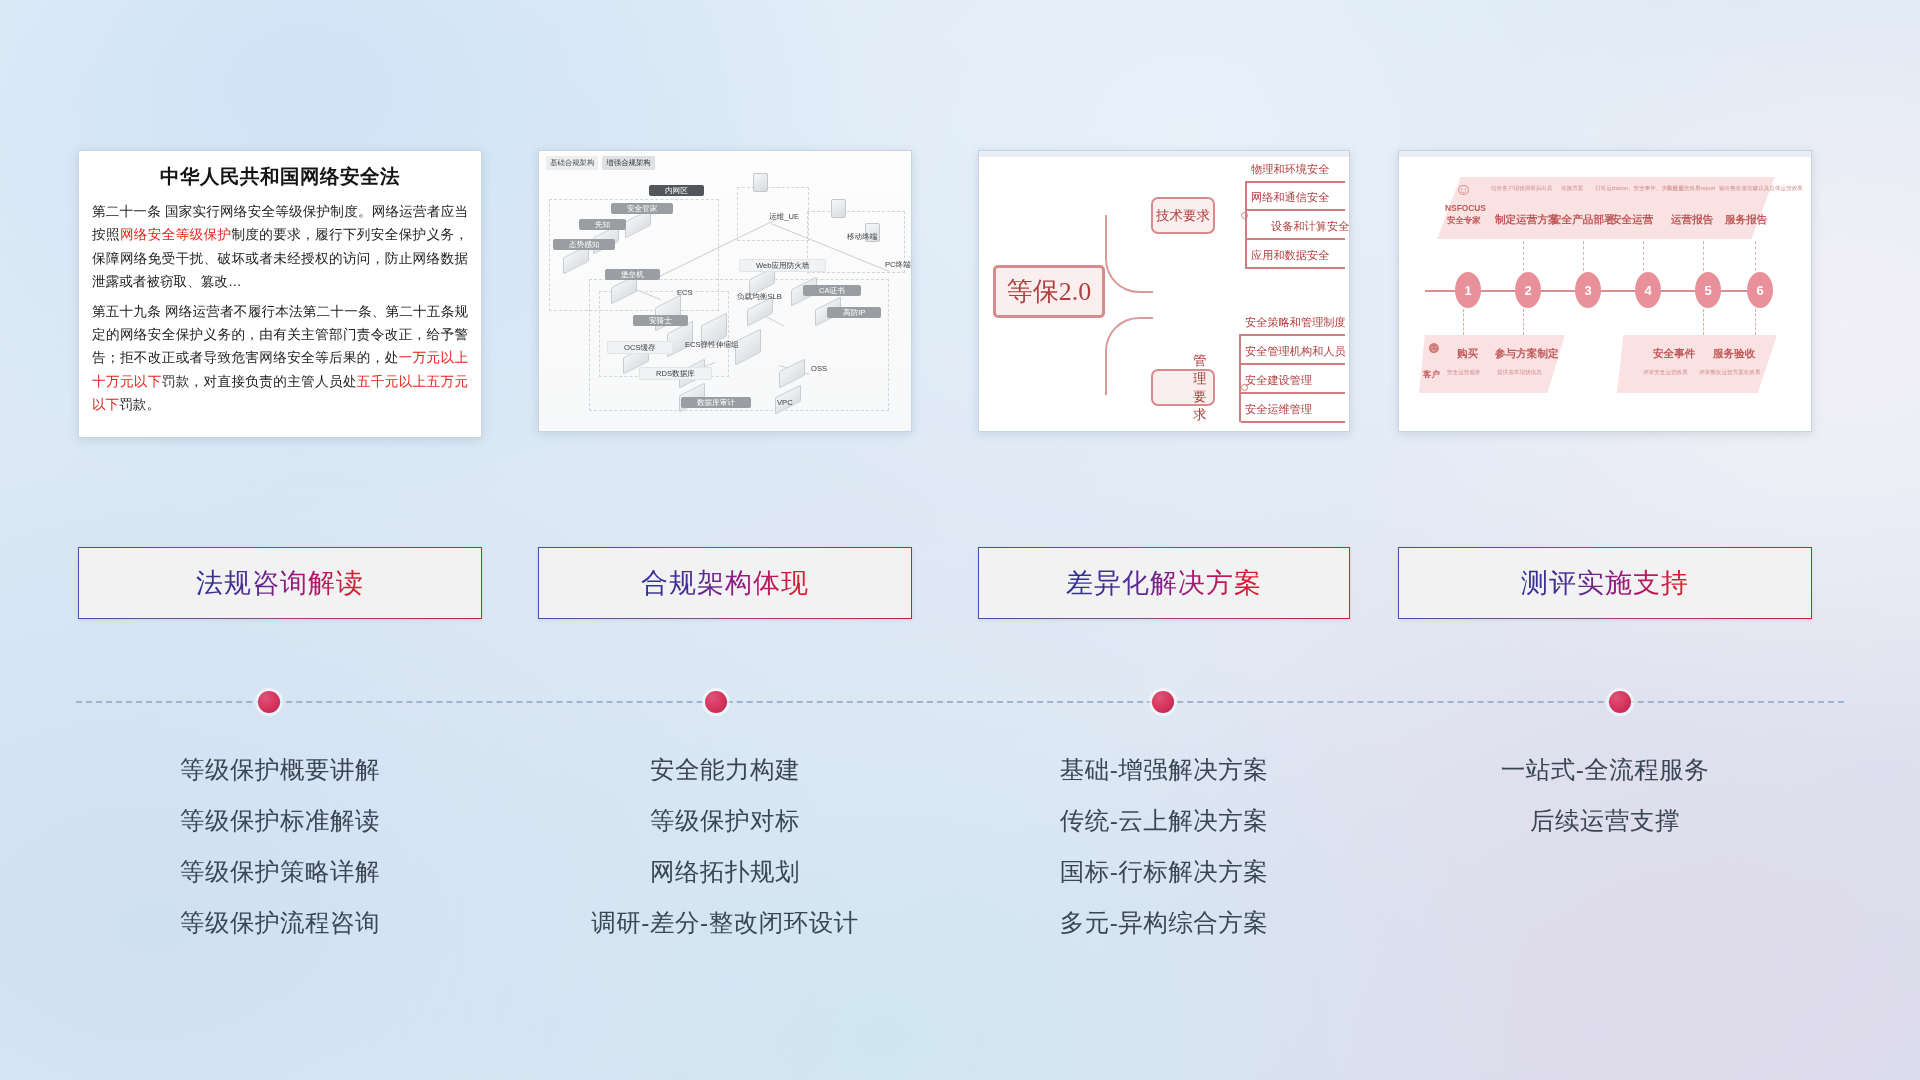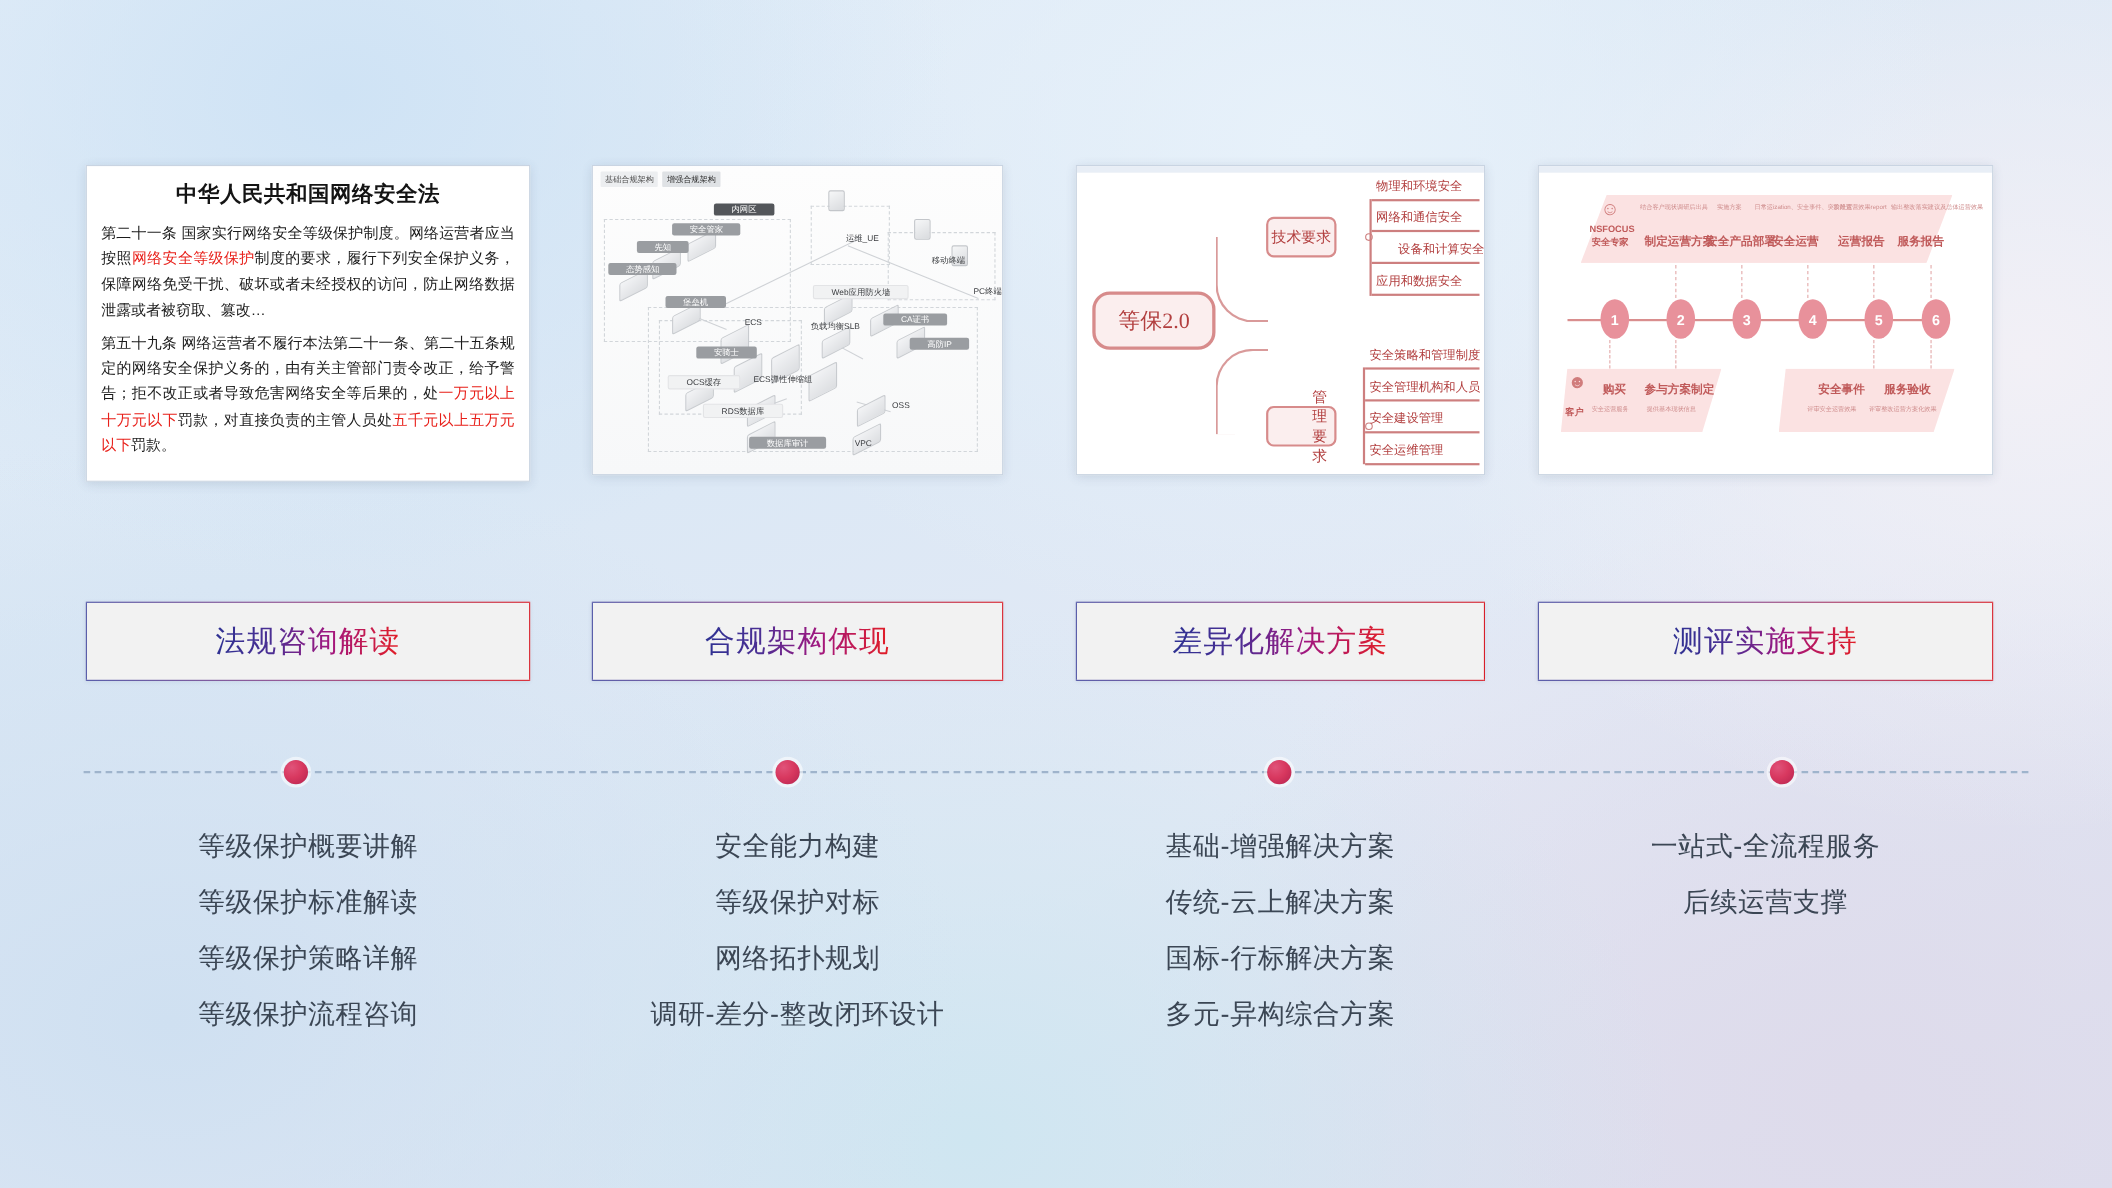--- a/index.html
+++ b/index.html
@@ -76,22 +76,22 @@
   .lnk{ position:absolute; background:#cfd2d6; height:1px; transform-origin:0 0; }
 
   
   .mind{ position:relative; width:100%; height:100%; background:#fff;
          border-top:6px solid #e8eef6; }
   .mbox{
     position:absolute; border:2px solid #d78b8b; background:#fbeeee;
     border-radius:7px; color:#b23f3f; display:flex; align-items:center;
     justify-content:center; font-family:"Liberation Serif","DejaVu Serif",serif;
   }
-  .mroot{ left:14px; top:108px; width:112px; height:53px; font-size:20px;
-          border-width:3px; border-radius:16px; }
+  .mroot{ left:14px; top:108px; width:112px; height:53px; font-size:26px;
+          border-width:3px; border-radius:5px; }
   .mmid{ width:64px; height:37px; font-size:13.5px; }
   .mleaf{
     position:absolute; color:#b23f3f; font-size:11.2px; white-space:nowrap;
     font-family:"Liberation Serif","DejaVu Serif",serif;
   }
   .mline{ position:absolute; background:#cd7f7f; height:2px; }
   .mcurve{ position:absolute; border:2px solid #d99a9a; border-right:none;
            border-top:none; border-radius:0 0 0 34px; }
   .mdot{ position:absolute; width:7px; height:7px; border:1.4px solid #cd7f7f;
          border-radius:50%; background:#fff; }

